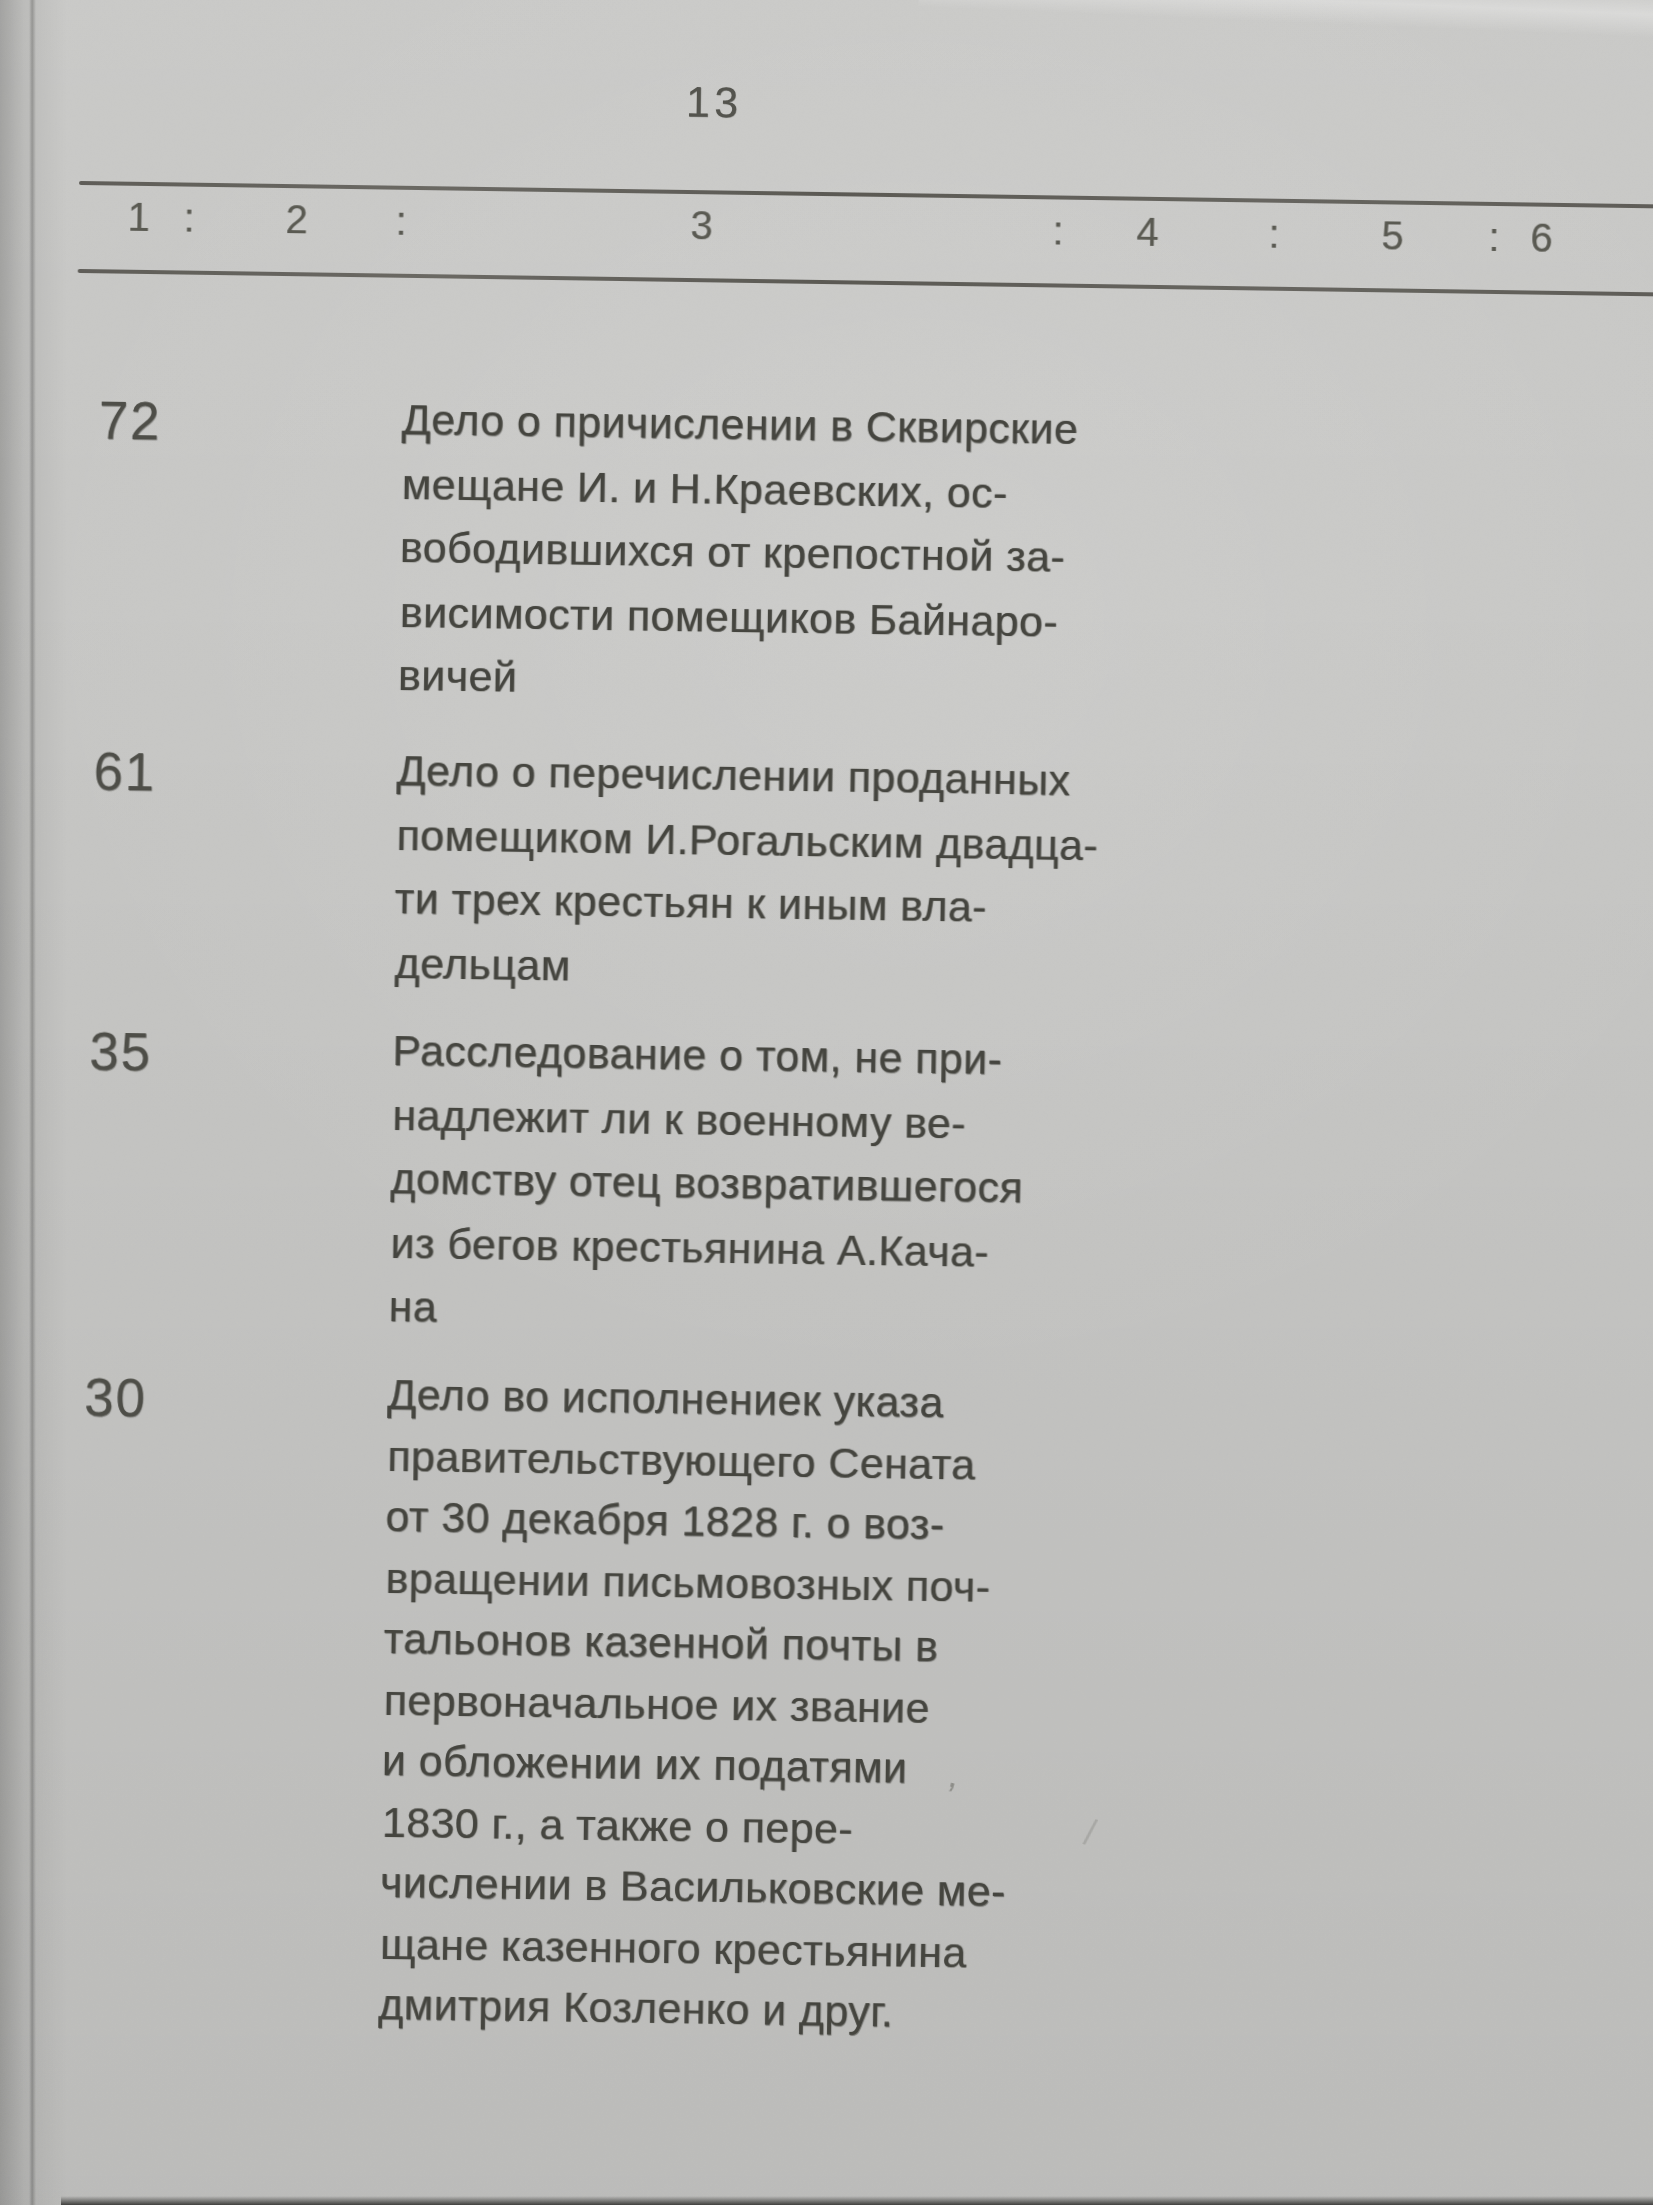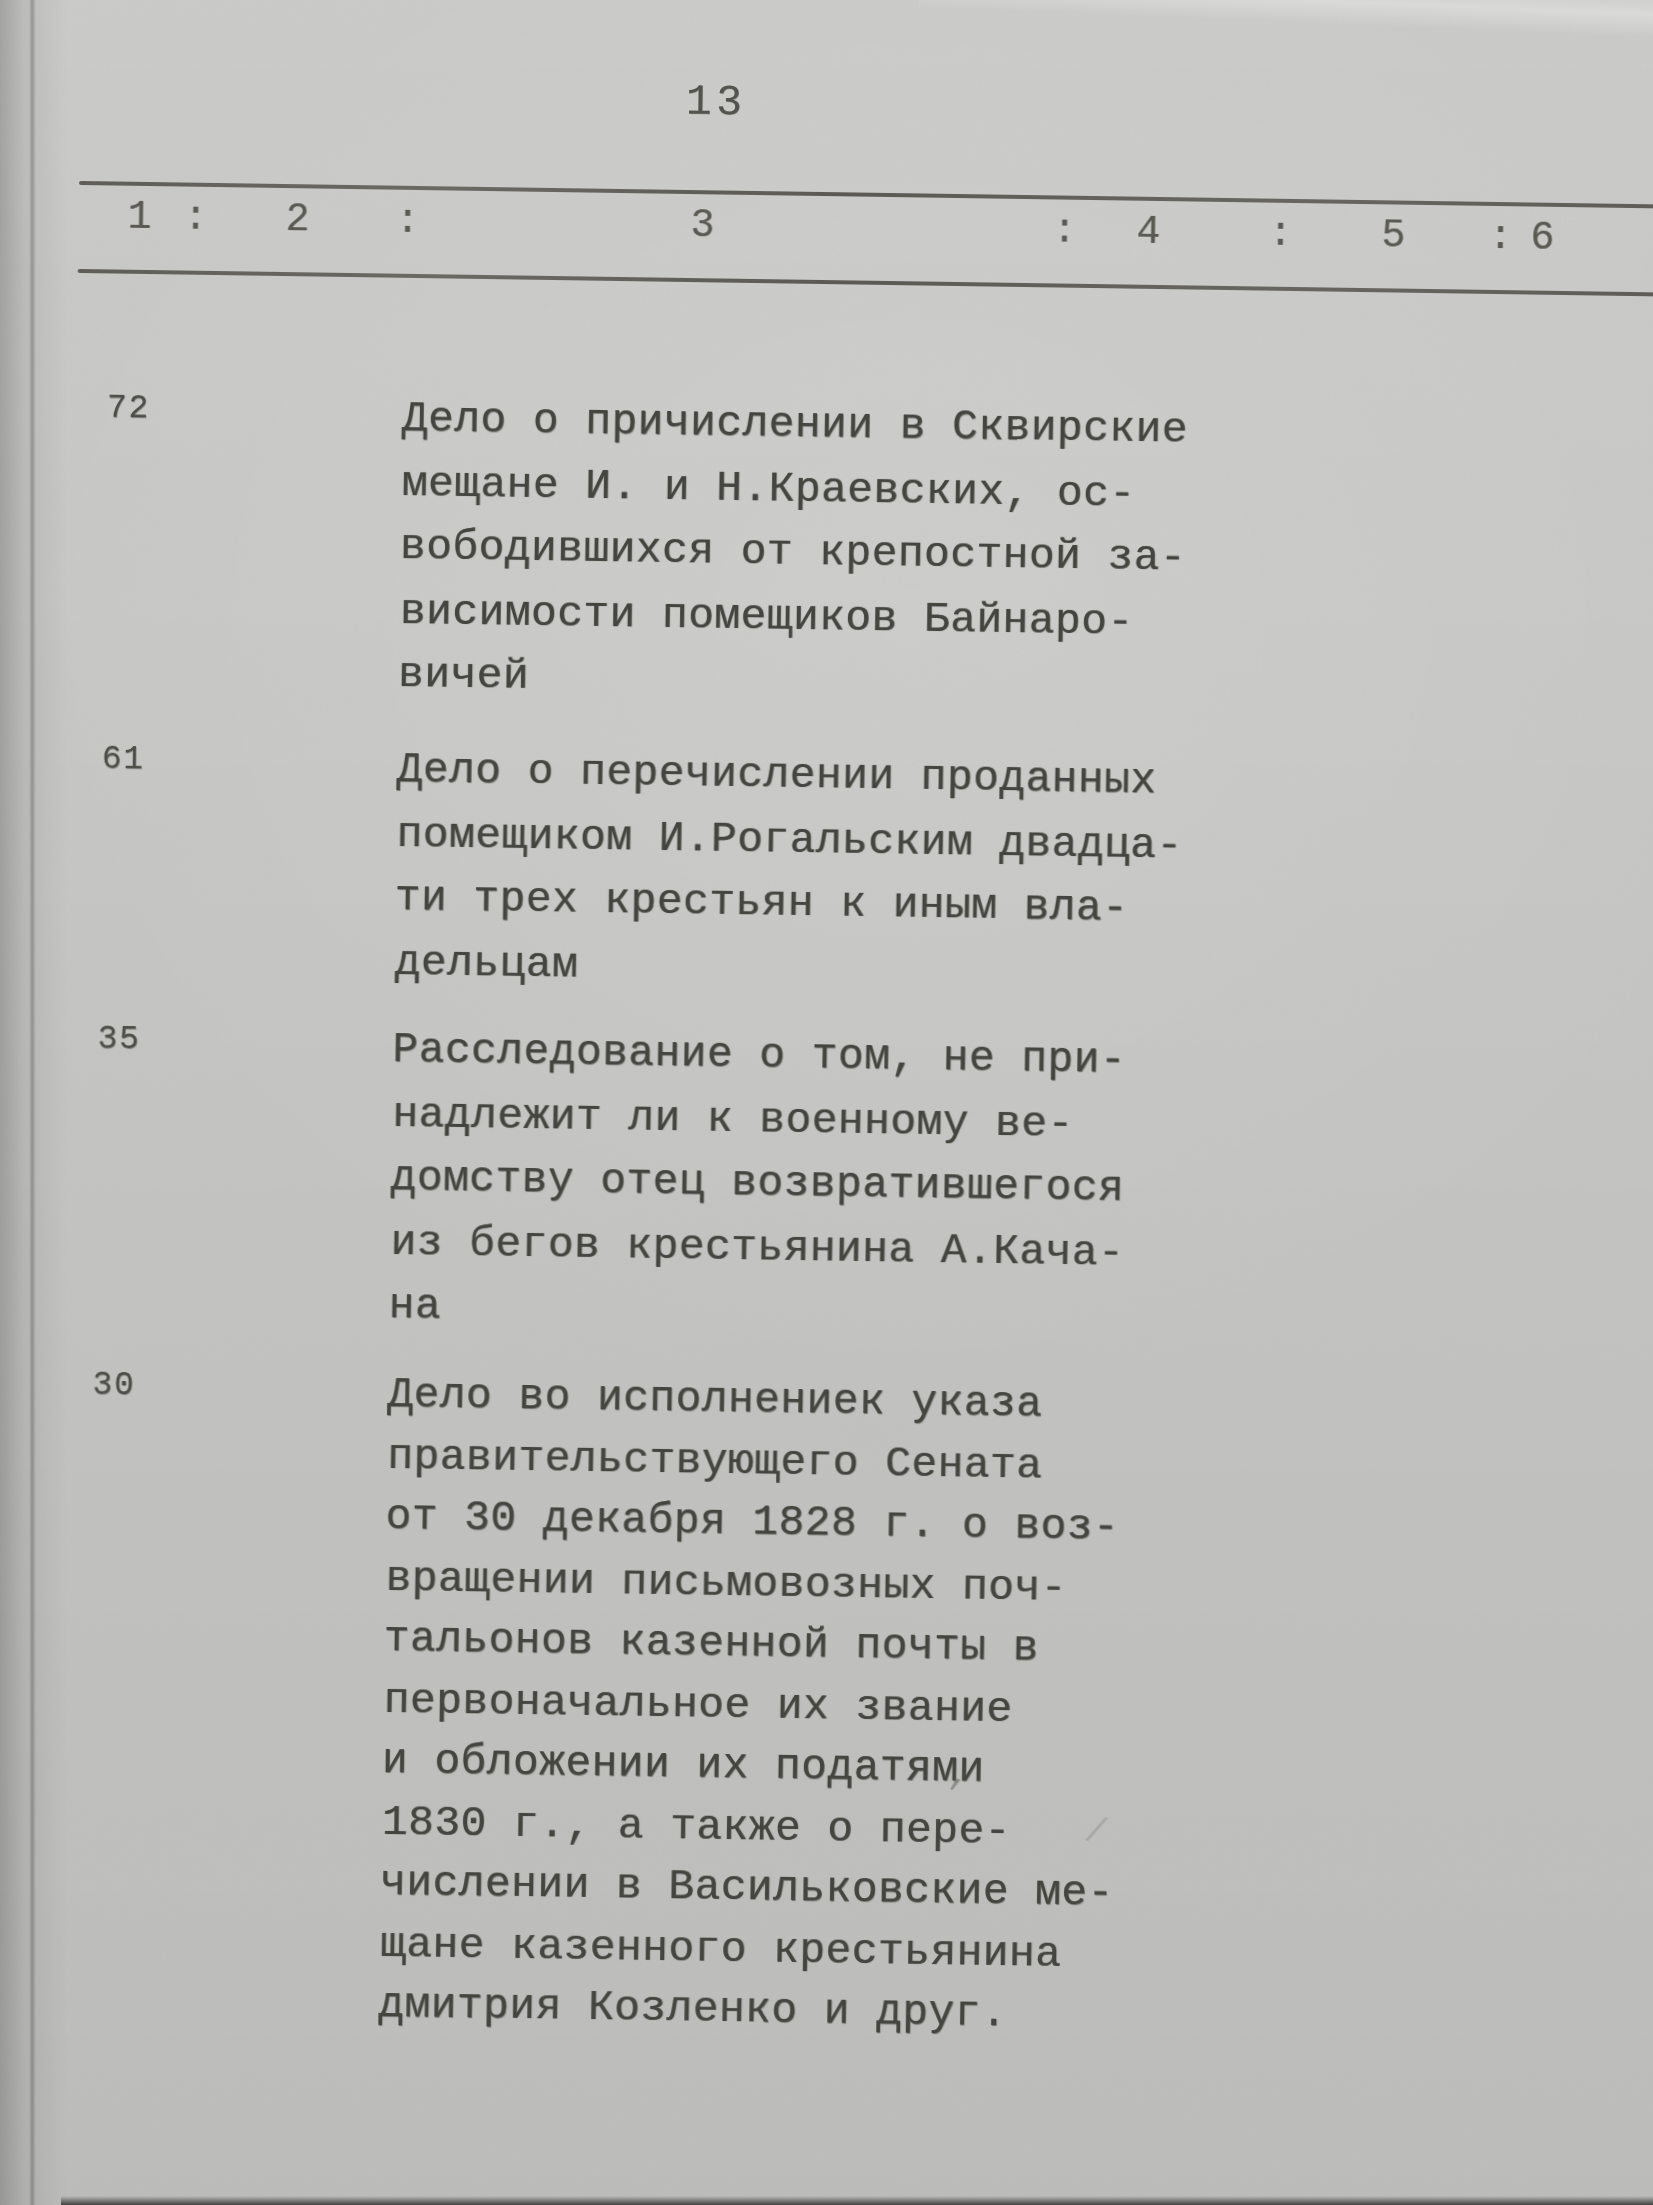--- a/index.html
+++ b/index.html
@@ -6,21 +6,21 @@
   .page {
     position: relative;
     width: 1654px;
     height: 2205px;
     overflow: hidden;
     background-color: #c7c7c5;
     background-image:
       radial-gradient(ellipse 1276px 1106px at 55% 28%, rgba(255,255,255,0.10), rgba(0,0,0,0) 72%),
       linear-gradient(90deg, rgba(0,0,0,0.20) 0px, rgba(0,0,0,0.07) 24px, rgba(0,0,0,0.0) 68px),
       linear-gradient(180deg, rgba(255,255,255,0.05) 0%, rgba(0,0,0,0) 25%, rgba(0,0,0,0.06) 100%);
-    font-family: Liberation Mono, monospace;
+    font-family: Liberation Sans, sans-serif;
     color: #4b4b45;
   }
   .grain { position: absolute; inset: 0; width: 100%; height: 100%; pointer-events: none; opacity: 0.55; }
   .crease {
     position: absolute; left: 29px; top: 0; width: 6.8px; height: 100%;
     background: linear-gradient(90deg, rgba(0,0,0,0) 0%, rgba(0,0,0,0.22) 45%, rgba(0,0,0,0) 100%);
   }
   .streak {
     position: absolute; left: 919px; top: -22px; width: 817px; height: 46px;
     background: linear-gradient(180deg, rgba(255,255,255,0), rgba(255,255,255,0.30), rgba(255,255,255,0));
@@ -51,22 +51,22 @@
     font-size: 40px; color: #5a5a52;
     filter: blur(0.3px);
     text-shadow: 0.4px 0.4px 0.6px rgba(75,75,68,0.5);
   }
   .entries {
     position: absolute; left: 0; top: 0; width: 1654px; height: 2205px;
     transform: rotate(0.85deg); transform-origin: 400px 408px;
   }
   .entry { position: absolute; left: 0; width: 1654px; }
   .entry-number {
-    position: absolute; left: 107px; top: 6.8px;
-    font-size: 33px; color: #4e4e48;
+    position: absolute; left: 99px; top: 6.8px;
+    font-size: 53px; color: #4e4e48;
     letter-spacing: 1.7px;
     filter: blur(0.3px);
     text-shadow: 0.6px 0.6px 0.8px rgba(70,70,63,0.55);
   }
   .entry-lines {
     position: absolute; left: 402px; top: 0; width: 834px;
     font-size: 43px; letter-spacing: 0.4px;
     color: #45453f;
     filter: blur(0.3px);
     text-shadow: 0.6px 0.5px 0.9px rgba(62,62,56,0.6), -0.3px 0 0.5px rgba(62,62,56,0.30);

